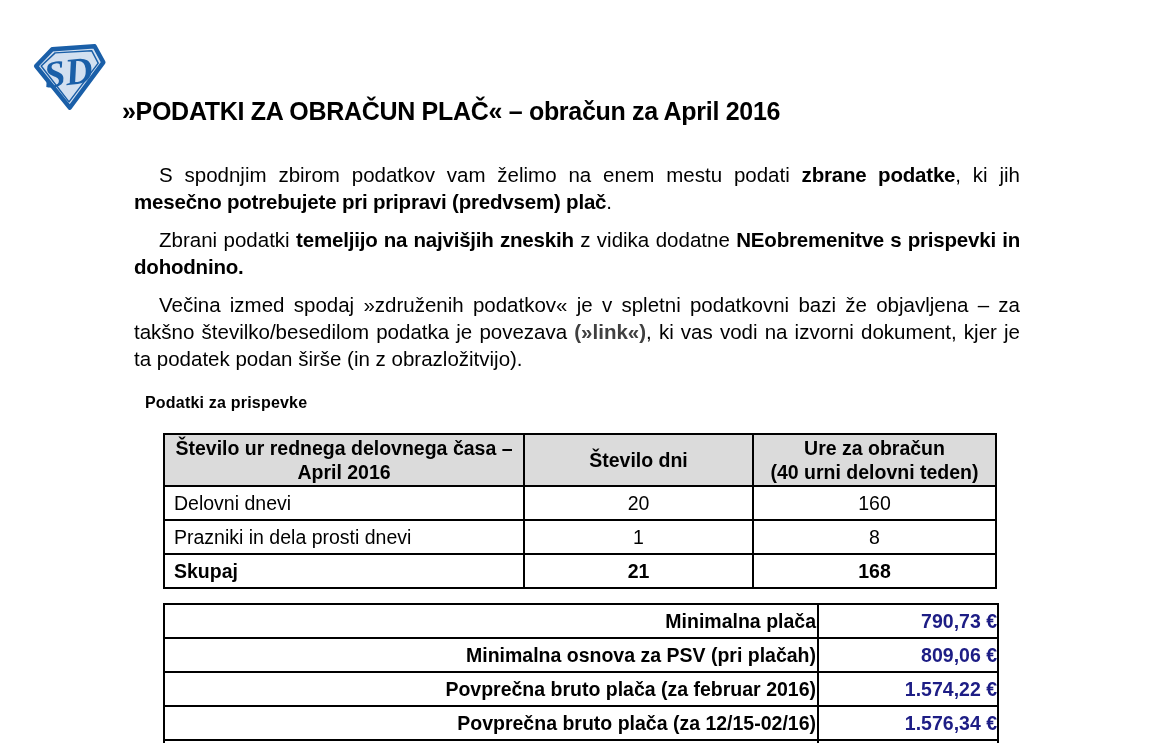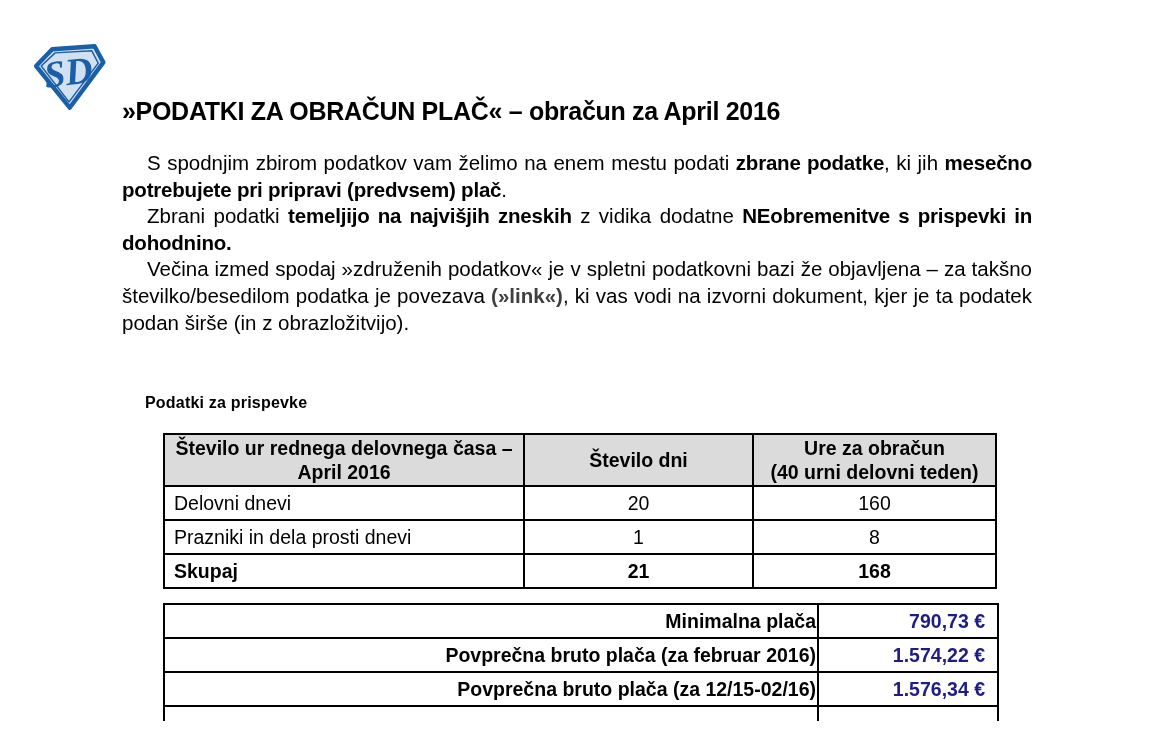--- a/index.html
+++ b/index.html
@@ -17,21 +17,21 @@
   .doc-title{
     position:absolute;left:122px;width:910px;top:97px;
     text-align:left;font-size:25px;font-weight:bold;
     letter-spacing:-0.3px;white-space:nowrap;
   }
   
   .intro{
     position:absolute;left:122px;width:910px;top:150px;
     font-size:20.5px;line-height:26.6px;text-align:justify;
   }
-  .intro p{margin:0;text-indent:25px;}
+  .intro p{margin:12px;text-indent:25px;}
   .intro b{letter-spacing:-0.2px;}
   .inline-link{font-weight:bold;color:#404040;text-decoration:none;cursor:pointer;}
   
   .section-heading{
     position:absolute;left:145px;top:394px;
     font-size:16px;font-weight:bold;letter-spacing:0.2px;
   }
   
   table{border-collapse:collapse;table-layout:fixed;font-size:19.5px;}
   td,th{border:2px solid #000;overflow:hidden;}
@@ -39,21 +39,21 @@
   .hours-table th{
     background:#dbdbdb;font-weight:bold;text-align:center;
     height:50px;line-height:1.25;padding:0 4px;
   }
   .hours-table td{height:30px;}
   .cell-label{text-align:left;padding-left:9px;}
   .cell-num{text-align:center;}
   .row-total td{font-weight:bold;}
   .amounts-table{position:absolute;left:163px;top:603px;width:834px;}
   .amounts-table td{height:30px;font-weight:bold;text-align:right;}
-  .cell-value{text-align:right;padding-right:12px;color:#1d1d85;}
+  .cell-value{text-align:right;padding-right:0;color:#1d1d85;}
   .sliver td{height:12px;border-bottom:none;}
 </style>
 </head>
 <body>
 
 <div class="page">
 
   <div class="logo">
     <svg viewBox="0 0 104 92" width="76" height="68">
       <path d="M7,31 L29,8 L87,4 L99,26 L53,88 Z" fill="#d3e0f0" stroke="#1a5fa8" stroke-width="6" stroke-linejoin="round"></path>
@@ -106,20 +106,24 @@
     <colgroup>
         <col style="width:654px">
         <col style="width:180px">
       </colgroup>
     <tbody>
         <tr>
       <td class="cell-label">Minimalna plača</td>
       <td class="cell-value">790,73 €</td>
     </tr>
     <tr>
+      <td class="cell-label">Minimalna osnova za PSV (pri plačah)</td>
+      <td class="cell-value">809,06 €</td>
+    </tr>
+    <tr>
       <td class="cell-label">Povprečna bruto plača (za februar 2016)</td>
       <td class="cell-value">1.574,22 €</td>
     </tr>
     <tr>
       <td class="cell-label">Povprečna bruto plača (za 12/15-02/16)</td>
       <td class="cell-value">1.576,34 €</td>
     </tr>
     <tr class="sliver">
       <td class="cell-label"></td>
       <td class="cell-value"></td>

